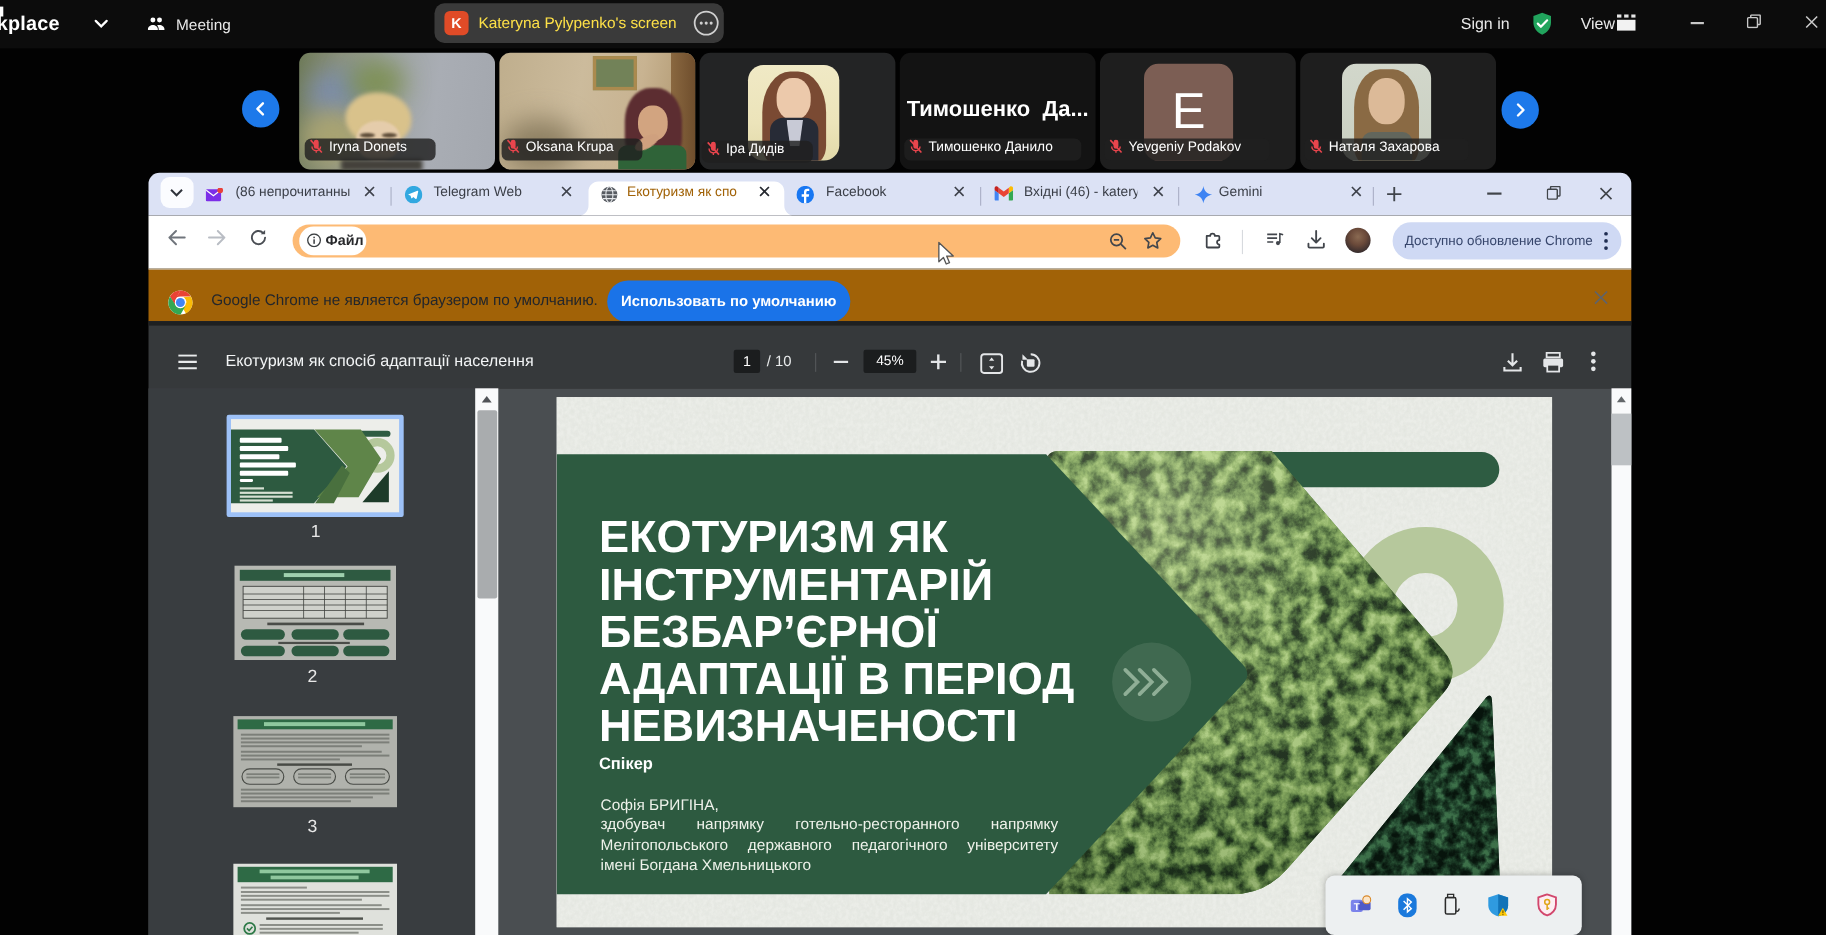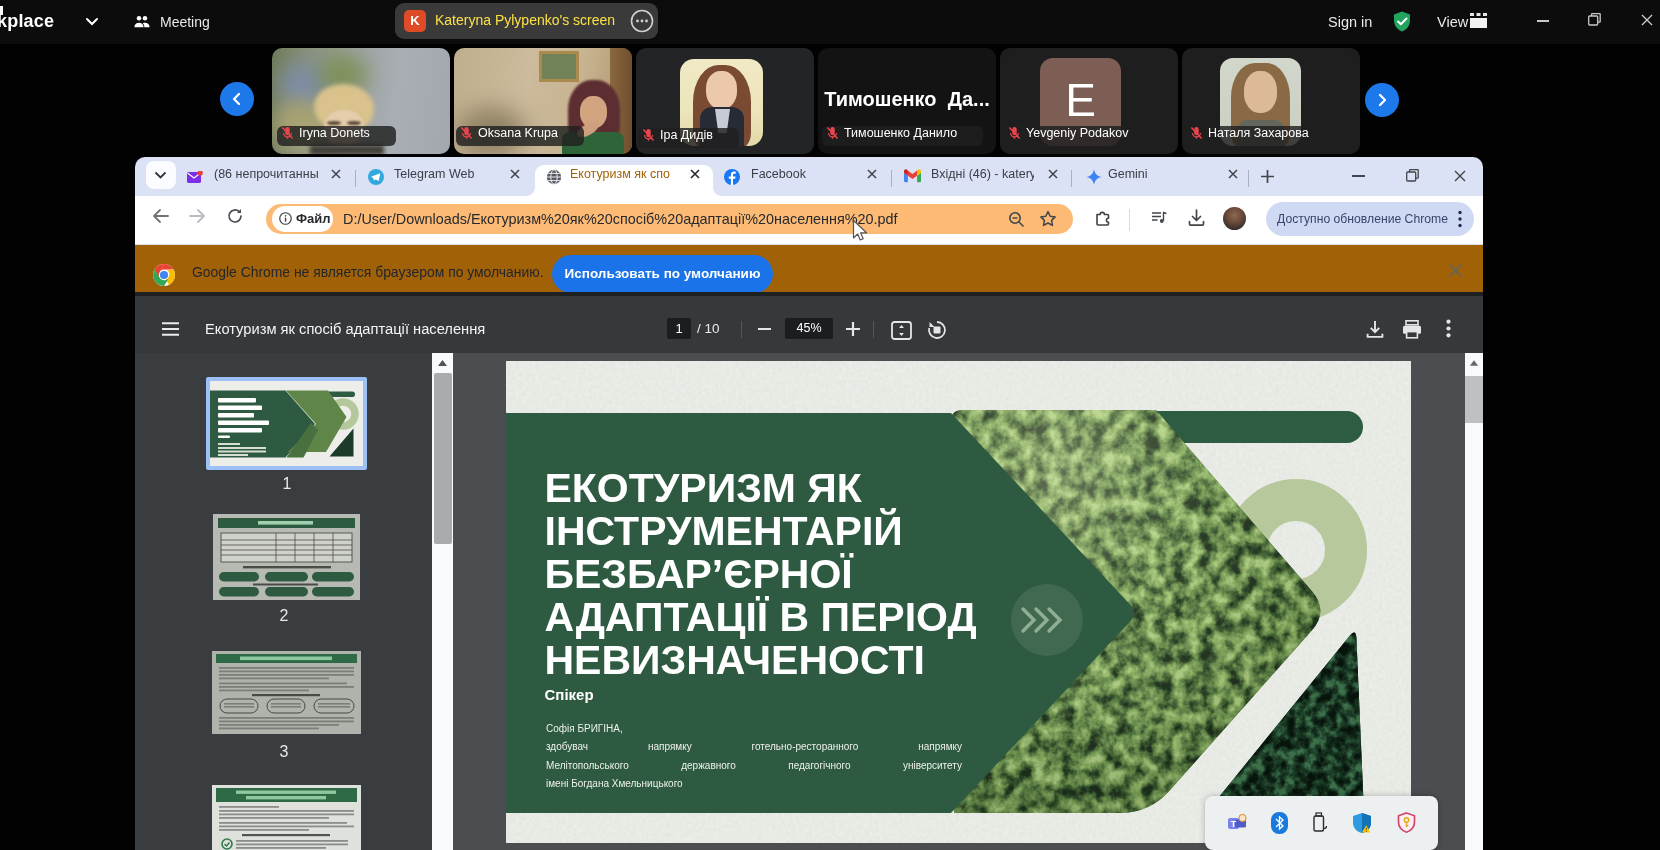--- a/index.html
+++ b/index.html
@@ -33,21 +33,21 @@
 
 #pdfarea{left:135px;top:353px;width:1348px;height:497px;background:#4a4e51}
 #sidebar{left:0;top:0;width:297px;height:497px;background:#393d40}
 .thumbnum{position:absolute;color:#e8e8e8;font-size:16px;text-align:center;width:40px}
 #sbScroll{left:297px;top:0;width:21px;height:497px;background:#f9fafb}
 #mainScroll{left:1330px;top:0;width:18px;height:497px;background:#f9fafb}
 #page{left:371px;top:8px;width:905px;height:482px;background:#ebede8}
 
 #stitle{left:38.5px;top:106px;color:#fff;font-weight:bold;font-size:41px;line-height:43px;white-space:nowrap;letter-spacing:0}
 #sspk{left:38.5px;top:325px;color:#fff;font-weight:bold;font-size:15px}
-.sbody{left:40px;color:#eef2ea;font-size:10px;width:416px}
+.sbody{left:40px;color:#eef2ea;font-size:14px;width:416px}
 .just{text-align:justify;text-align-last:justify}
 #popup{left:1070px;top:443px;width:233px;height:54px;background:#edf0f1;border-radius:8px;box-shadow:0 0 6px rgba(0,0,0,.25);display:flex;align-items:center;justify-content:space-between;padding:0 22px}
 </style>
 </head>
 <body>
 <div id="s">
 
 <div class="ab" id="topbar">
   <div class="ab" style="left:0;top:6px;width:3px;height:9px;background:#fff"></div>
   <div class="ab" id="kpl">kplace</div>
@@ -281,21 +281,20 @@
       </svg>
   <div class="ab" id="urlpill">
     <div class="ab" id="filechip">
       <svg class="ab" style="left:7px;top:6px" width="13" height="13" viewBox="0 0 14 14">
             <circle cx="7" cy="7" r="6.2" stroke="#3c4043" stroke-width="1.3" fill="none"></circle>
             <rect x="6.3" y="6" width="1.5" height="4.4" fill="#3c4043"></rect>
             <rect x="6.3" y="3.4" width="1.5" height="1.5" fill="#3c4043"></rect>
           </svg>
       <div class="ab" style="left:24px;top:5px;font-size:13px;font-weight:bold;color:#28292c">Файл</div>
     </div>
-    <div class="ab" style="left:77px;top:7px;font-size:14.4px;color:#26292e;white-space:nowrap">D:/User/Downloads/Екотуризм%20як%20спосіб%20адаптації%20населення%20.pdf</div>
     <svg class="ab" style="left:742px;top:7px" width="17" height="17" viewBox="0 0 17 17">
           <circle cx="7" cy="7" r="5.2" stroke="#42464c" stroke-width="1.6" fill="none"></circle>
           <path d="M11 11l4.5 4.5" stroke="#42464c" stroke-width="1.6"></path>
           <path d="M4.6 7h4.8" stroke="#42464c" stroke-width="1.5"></path>
         </svg>
     <svg class="ab" style="left:773px;top:6px" width="18" height="18" viewBox="0 0 18 18">
           <path d="M9 1.6l2.2 4.6 5 .7-3.6 3.5.9 5-4.5-2.4-4.5 2.4.9-5L1.8 6.9l5-.7z" stroke="#42464c" stroke-width="1.5" fill="none" stroke-linejoin="round"></path>
         </svg>
   </div>
   <svg class="ab" style="left:959px;top:13px" width="18" height="18" viewBox="0 0 18 18">

